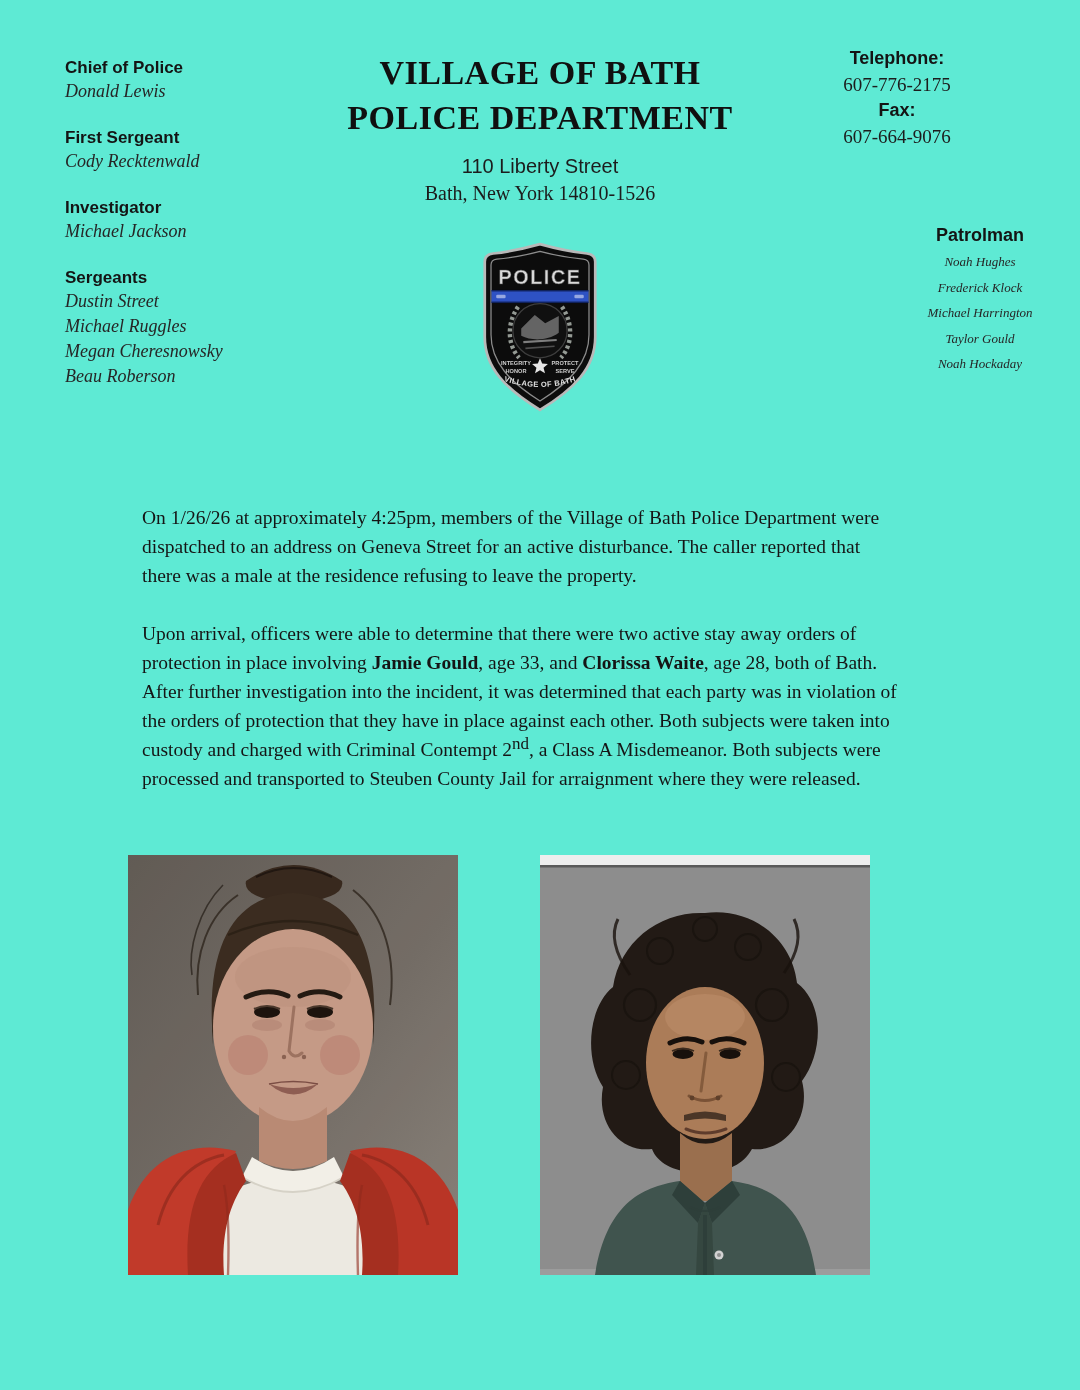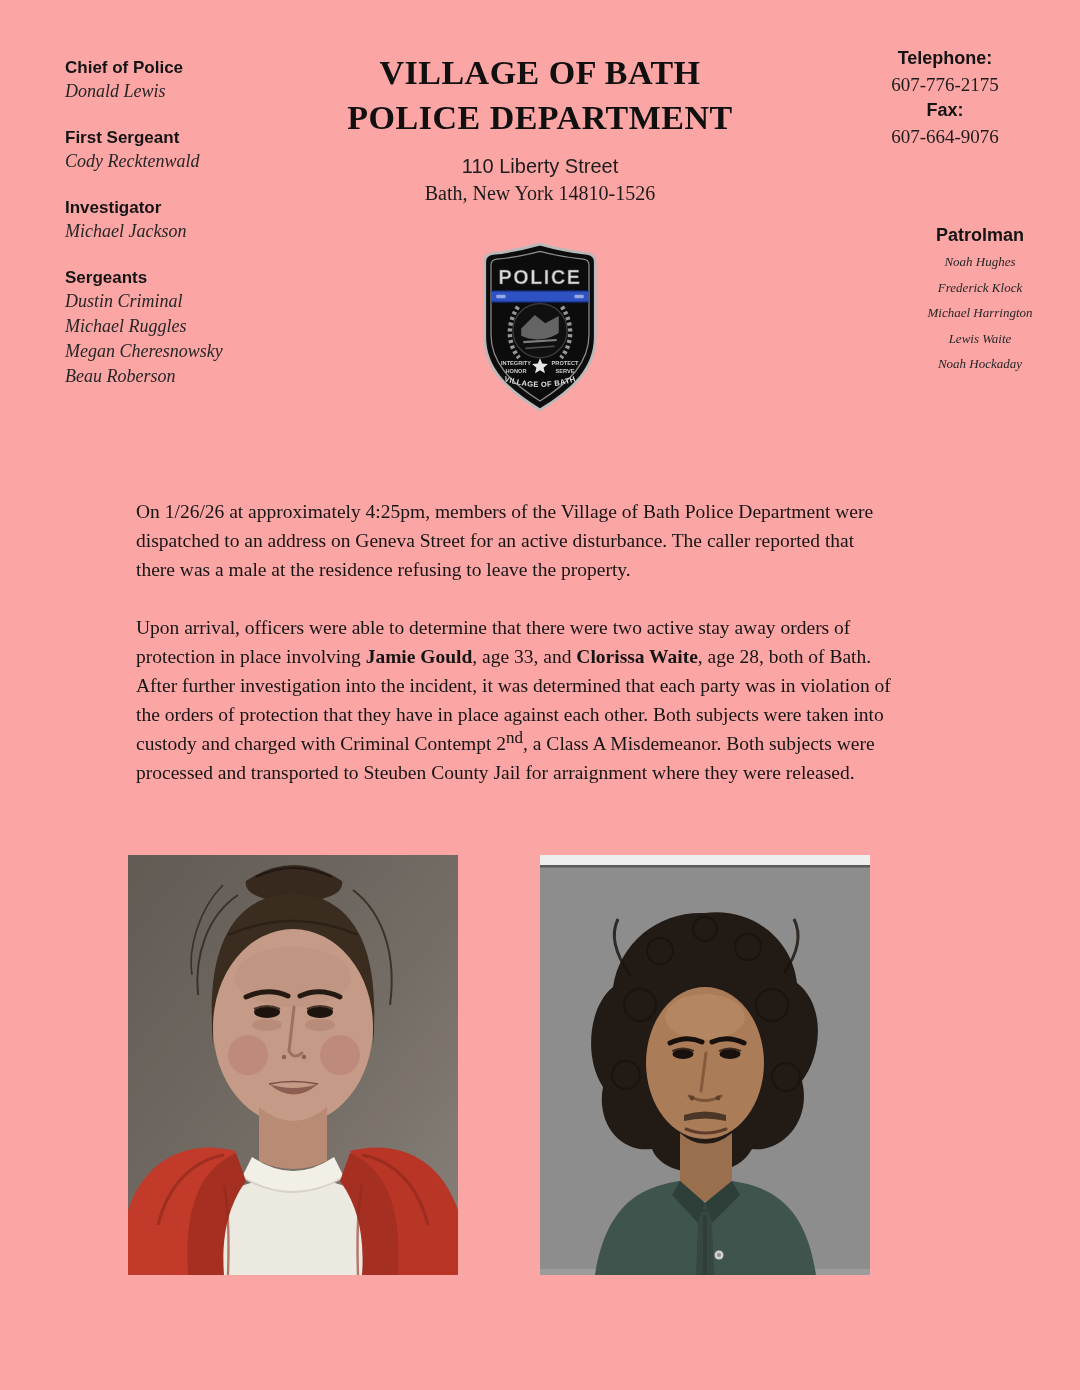--- a/index.html
+++ b/index.html
@@ -1,47 +1,47 @@
 <!DOCTYPE html>
 <html><head>
 <meta charset="utf-8">
 <style>
   html,body{margin:0;padding:0;background:#ffffff;}
-  .page{position:relative;width:1080px;height:1390px;background:#fca5a5;
+  .page{position:relative;width:1080px;height:1390px;background:#5eead4;
         font-family:"Liberation Serif",serif;color:#1b1b1b;overflow:hidden;}
 
   
   .roster-left{position:absolute;left:65px;top:56px;width:260px;}
   .roster-group{margin-bottom:22px;}
   .roster-title{font-family:"Liberation Sans",sans-serif;font-weight:bold;
                 font-size:17px;line-height:23px;color:#141414;}
   .roster-name{font-style:italic;font-size:18px;line-height:25px;color:#262626;}
 
   
   .center-head{position:absolute;left:240px;top:50px;width:600px;text-align:center;}
   .dept-title{font-size:34px;font-weight:bold;line-height:45px;letter-spacing:.5px;color:#101010;}
   .address{margin-top:13px;}
   .addr1{font-family:"Liberation Sans",sans-serif;font-size:20px;line-height:27px;color:#1c1c1c;}
   .addr2{font-size:20px;line-height:27px;color:#1c1c1c;}
 
   
-  .contact{position:absolute;left:850px;top:46px;width:190px;text-align:center;}
+  .contact{position:absolute;left:802px;top:46px;width:190px;text-align:center;}
   .contact-label{font-family:"Liberation Sans",sans-serif;font-weight:bold;font-size:18px;line-height:25px;color:#141414;}
   .contact-value{font-size:19px;line-height:27px;color:#1c1c1c;}
   .patrolman{position:absolute;left:885px;top:222px;width:190px;text-align:center;}
   .patrolman .roster-title{font-size:18px;line-height:27px;}
   .patrolman .roster-name{font-size:13px;line-height:25.5px;}
 
   
   .badge{position:absolute;left:477px;top:241px;width:126px;height:172px;}
   .badge svg{display:block;width:100%;height:100%;}
 
   
   .body-copy{position:absolute;left:128px;top:489px;width:850px;}
-  .body-copy p{margin:8px;font-size:19.5px;line-height:29px;white-space:pre-line;color:#151515;}
+  .body-copy p{margin:14px;font-size:19.5px;line-height:29px;white-space:pre-line;color:#151515;}
   .body-copy p + p{margin-top:29px;}
   .b{font-weight:bold;}
   .sup{vertical-align:super;font-size:17px;line-height:0;}
 
   
   .photo{position:absolute;top:855px;width:330px;height:420px;}
   .photo svg{display:block;width:100%;height:100%;}
   .photo-left{left:128px;}
   .photo-right{left:540px;}
 </style>
@@ -58,21 +58,21 @@
     <div class="roster-group">
       <div class="roster-title">First Sergeant</div>
       <div class="roster-name">Cody Recktenwald</div>
     </div>
     <div class="roster-group">
       <div class="roster-title">Investigator</div>
       <div class="roster-name">Michael Jackson</div>
     </div>
     <div class="roster-group">
       <div class="roster-title">Sergeants</div>
-      <div class="roster-name">Dustin Criminal</div>
+      <div class="roster-name">Dustin Street</div>
       <div class="roster-name">Michael Ruggles</div>
       <div class="roster-name">Megan Cheresnowsky</div>
       <div class="roster-name">Beau Roberson</div>
     </div>
   </div>
 
   <div class="center-head">
     <div class="dept-title">VILLAGE OF BATH</div>
     <div class="dept-title">POLICE DEPARTMENT</div>
     <div class="address">
@@ -86,21 +86,21 @@
     <div class="contact-value">607-776-2175</div>
     <div class="contact-label">Fax:</div>
     <div class="contact-value">607-664-9076</div>
   </div>
 
   <div class="patrolman">
     <div class="roster-title">Patrolman</div>
     <div class="roster-name">Noah Hughes</div>
     <div class="roster-name">Frederick Klock</div>
     <div class="roster-name">Michael Harrington</div>
-    <div class="roster-name">Lewis Waite</div>
+    <div class="roster-name">Taylor Gould</div>
     <div class="roster-name">Noah Hockaday</div>
   </div>
 
   <div class="badge">
     <svg viewBox="0 0 120 165" xmlns="http://www.w3.org/2000/svg" aria-hidden="true">
       <path d="M60 3 C78 8 96 11 105 12 C110.5 12.6 113 15 113 20 L113 92 C113 122 92 142.5 60 162 C28 142.5 7 122 7 92 L7 20 C7 15 9.5 12.6 15 12 C24 11 42 8 60 3 Z" fill="#0c0c0c" stroke="#b9b9b9" stroke-width="2.6"></path>
       <path d="M60 10 C75 14 92 16.5 101.5 17.4 C105.3 17.8 107 19.5 107 23 L107 90 C107 116.5 88.5 135.5 60 153.5 C31.5 135.5 13 116.5 13 90 L13 23 C13 19.5 14.7 17.8 18.5 17.4 C28 16.5 45 14 60 10 Z" fill="none" stroke="#8d8d8d" stroke-width="1.2"></path>
       <text x="60" y="41" text-anchor="middle" font-family="Liberation Sans, sans-serif" font-size="19" font-weight="bold" letter-spacing="1.5" fill="#d9d9d9" stroke="#4c4c4c" stroke-width="0.5">POLICE</text>
       <rect x="13.5" y="47" width="93" height="12.5" fill="#2e52c4"></rect>
       <rect x="13.5" y="47" width="93" height="1.4" fill="#10225c"></rect>

